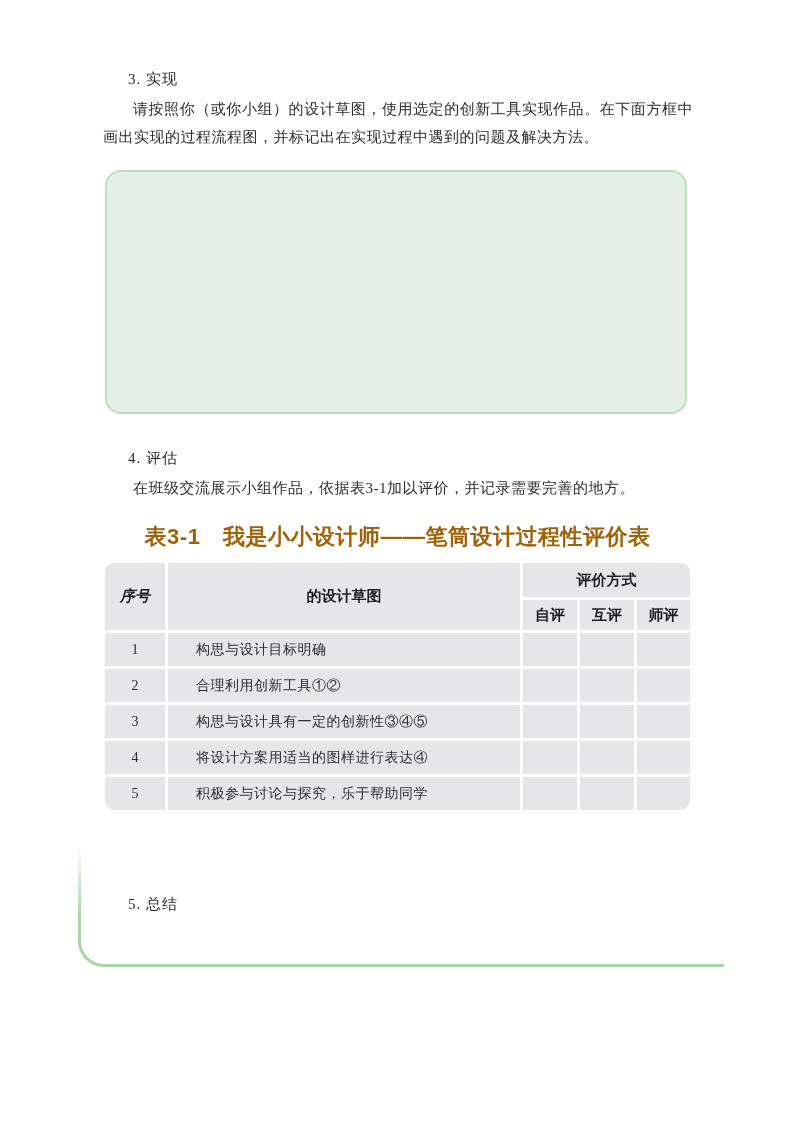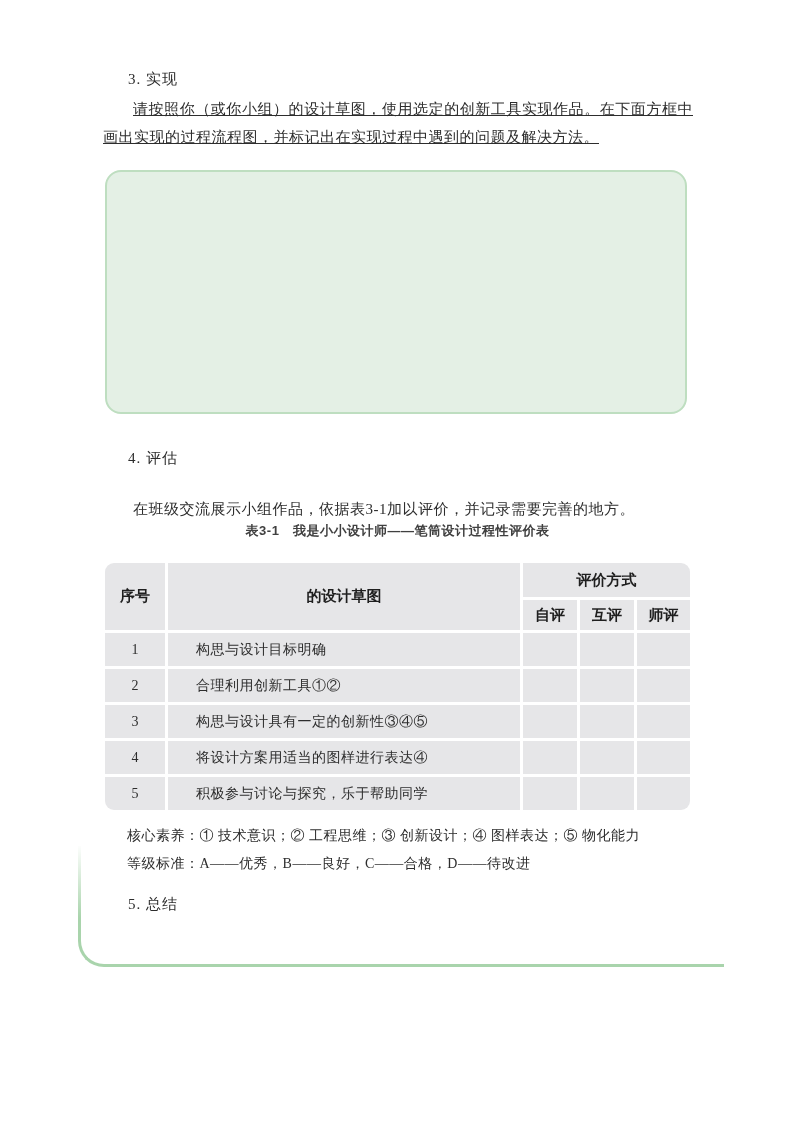--- a/index.html
+++ b/index.html
@@ -41,42 +41,42 @@
 
   .para {
     position:absolute;
     left:103px; width:590px;
     font-size:15px;
     line-height:28px;
     text-align:justify;
     text-indent:2em;
     letter-spacing:0.5px;
   }
-  .p-impl { top:95px;text-decoration:underline; }
-  .p-eval { top:474px;margin-top:21px; }
+  .p-impl { top:95px; }
+  .p-eval { top:474px; }
   .p-sum  { top:920px; }
 
   .draw-box {
     position:absolute;
     left:105px; top:170px;
     width:582px; height:244px;
     background:#e4f0e5;
     border:2px solid #bedec0;
     border-radius:16px;
   }
 
   .table-title {
     position:absolute;
     left:105px; top:522px;
     width:585px;
     text-align:center;
     font-family:"Liberation Sans","DejaVu Sans",sans-serif;
     font-weight:bold;
-    font-size:13px;
-    color:#404040;
+    font-size:22px;
+    color:#a16207;
     letter-spacing:0.5px;
   }
 
   .eval-table-wrap {
     position:absolute;
     left:102px; top:560px;
   }
   table.eval {
     border-collapse:separate;
     border-spacing:3px;
@@ -96,21 +96,21 @@
   }
   .col-no   { width:60px;  text-align:center; }
   .col-cont { width:352px; }
   .col-sub  { width:54px; }
   .col-sub3 { width:53px; }
   .hrow1 th { height:34px; }
   .hrow2 th { height:30px; }
   tr.brow td { height:33px; }
   td.cell-no { text-align:center; font-size:15px; }
   td.cell-content { padding-left:28px; letter-spacing:0.5px; }
-  th.rtl { border-top-left-radius:9px; }
+  th.rtl { border-top-left-radius:9px;font-style:italic; }
   th.rtr { border-top-right-radius:9px; }
   td.rbl { border-bottom-left-radius:9px; }
   td.rbr { border-bottom-right-radius:9px; }
 
   .notes {
     position:absolute;
     left:127px; top:822px;
     width:570px;
     font-size:14px;
     line-height:28px;
@@ -192,24 +192,20 @@
         <td class="cell-no rbl">5</td>
         <td class="cell-content">积极参与讨论与探究，乐于帮助同学</td>
         <td></td>
         <td></td>
         <td class="rbr"></td>
       </tr>
     </tbody>
       </table>
   </div>
 
-  <div class="notes">
-    <div>核心素养：① 技术意识；② 工程思维；③ 创新设计；④ 图样表达；⑤ 物化能力</div>
-    <div>等级标准：A——优秀，B——良好，C——合格，D——待改进</div>
-  </div>
 
   <div class="num-heading h-sum">5. 总结</div>
 
   <div class="footer">
     <span class="pg">48</span>
     <span class="bk">创造力开发与技术发明</span>
   </div>
 
 </div>
 

